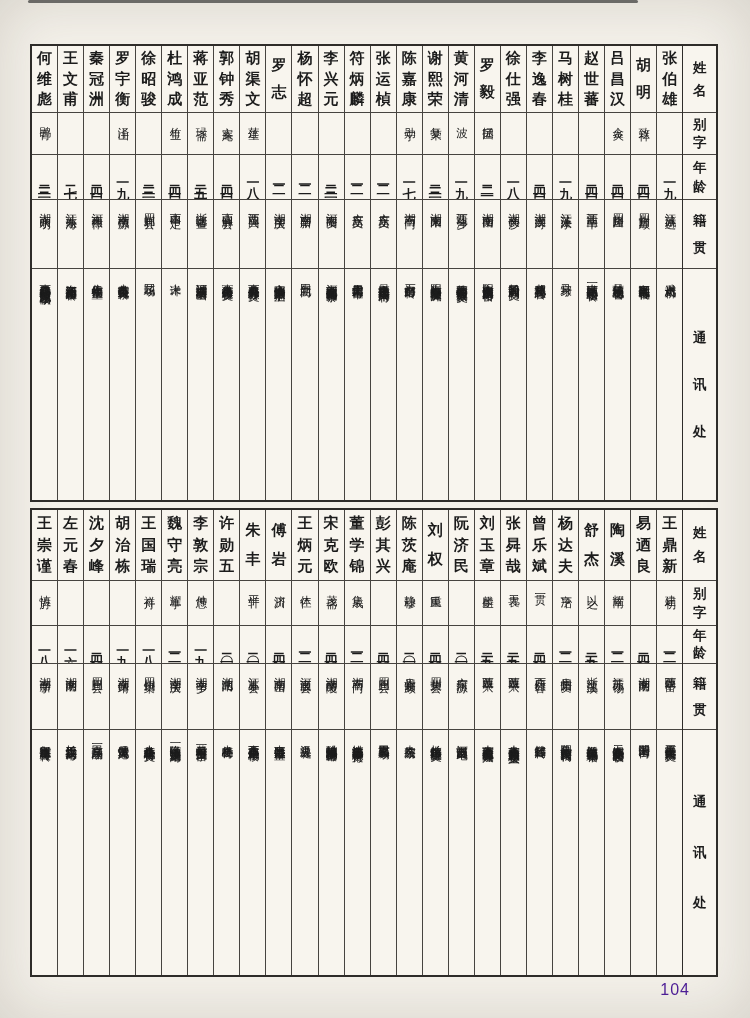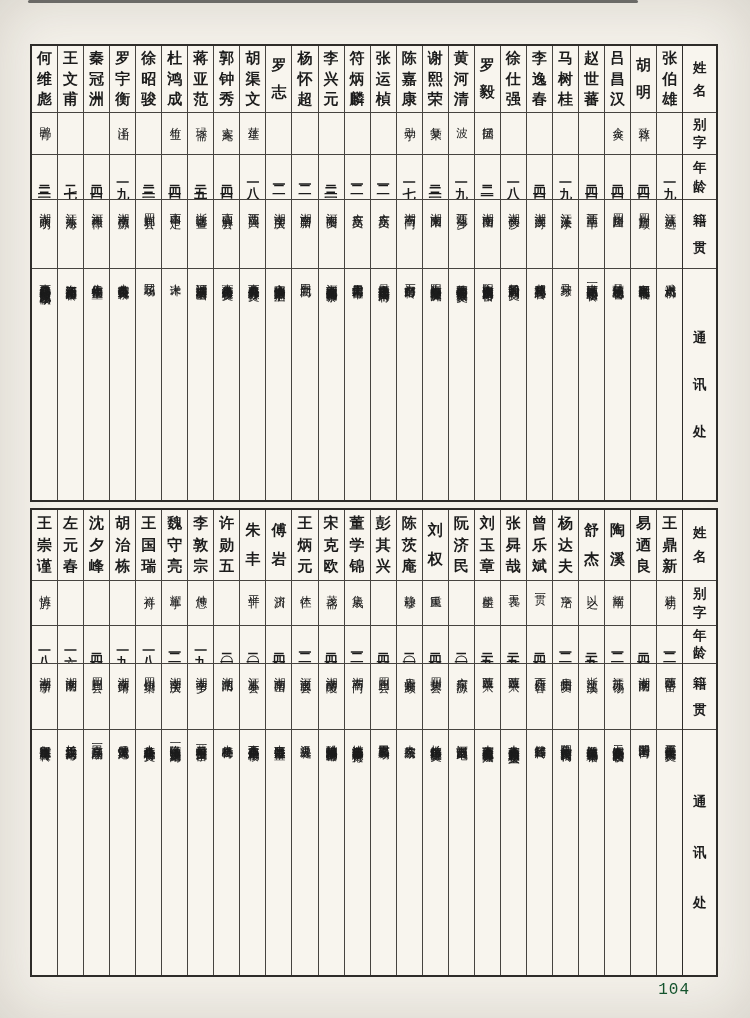--- a/index.html
+++ b/index.html
@@ -58,22 +58,22 @@
   .c-name .spread{font-size:15px;font-weight:600;letter-spacing:0;}
   .c-courtesy .vt{font-size:11.5px;padding-top:5px;letter-spacing:2px;}
   .c-age .vt{font-size:13px;font-weight:600;letter-spacing:2px;}
   .c-native .vt{font-size:11.5px;padding-top:4px;letter-spacing:1.5px;}
   .c-address .vt{font-size:11.5px;padding-top:6px;letter-spacing:0.5px;}
   .header .spread{font-size:13.5px;font-weight:700;}
   .header .c-name .spread{padding:6px 0;box-sizing:border-box;}
   .header .c-address .spread{padding:28px 0;box-sizing:border-box;}
   .page-number{
     position:absolute;top:981px;right:60px;
-    font-family:Liberation Mono, monospace;
-    font-size:16px;color:#14532d;letter-spacing:1px;
+    font-family:Liberation Sans, sans-serif;
+    font-size:16px;color:#4c1d95;letter-spacing:1px;
   }
 </style>
 </head>
 <body>
 
 <div class="sheet">
   <div class="scan-edge-top"></div>
 
   <div class="dir-table t-top">
       <div class="col">

